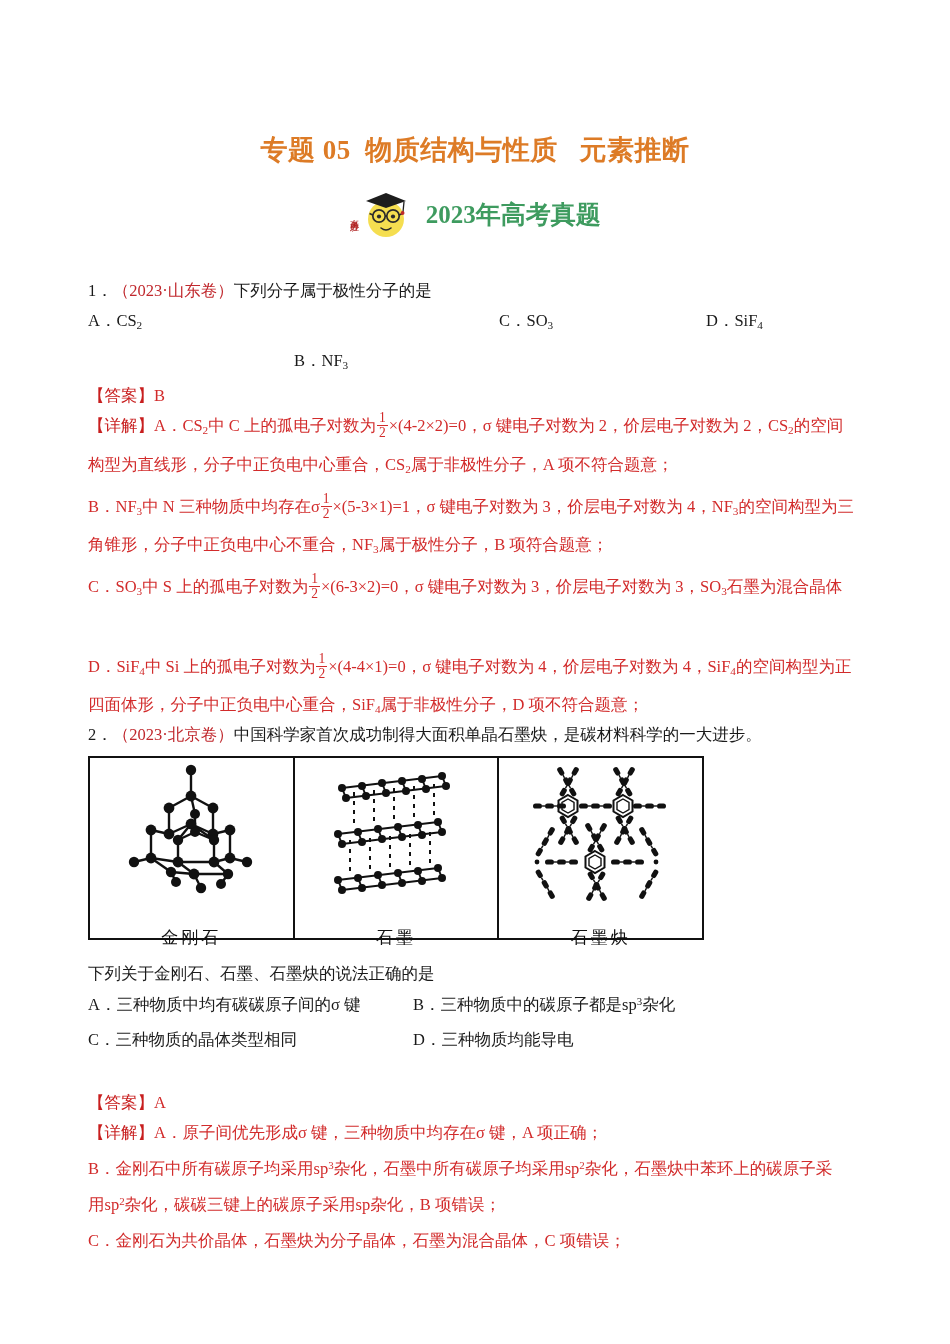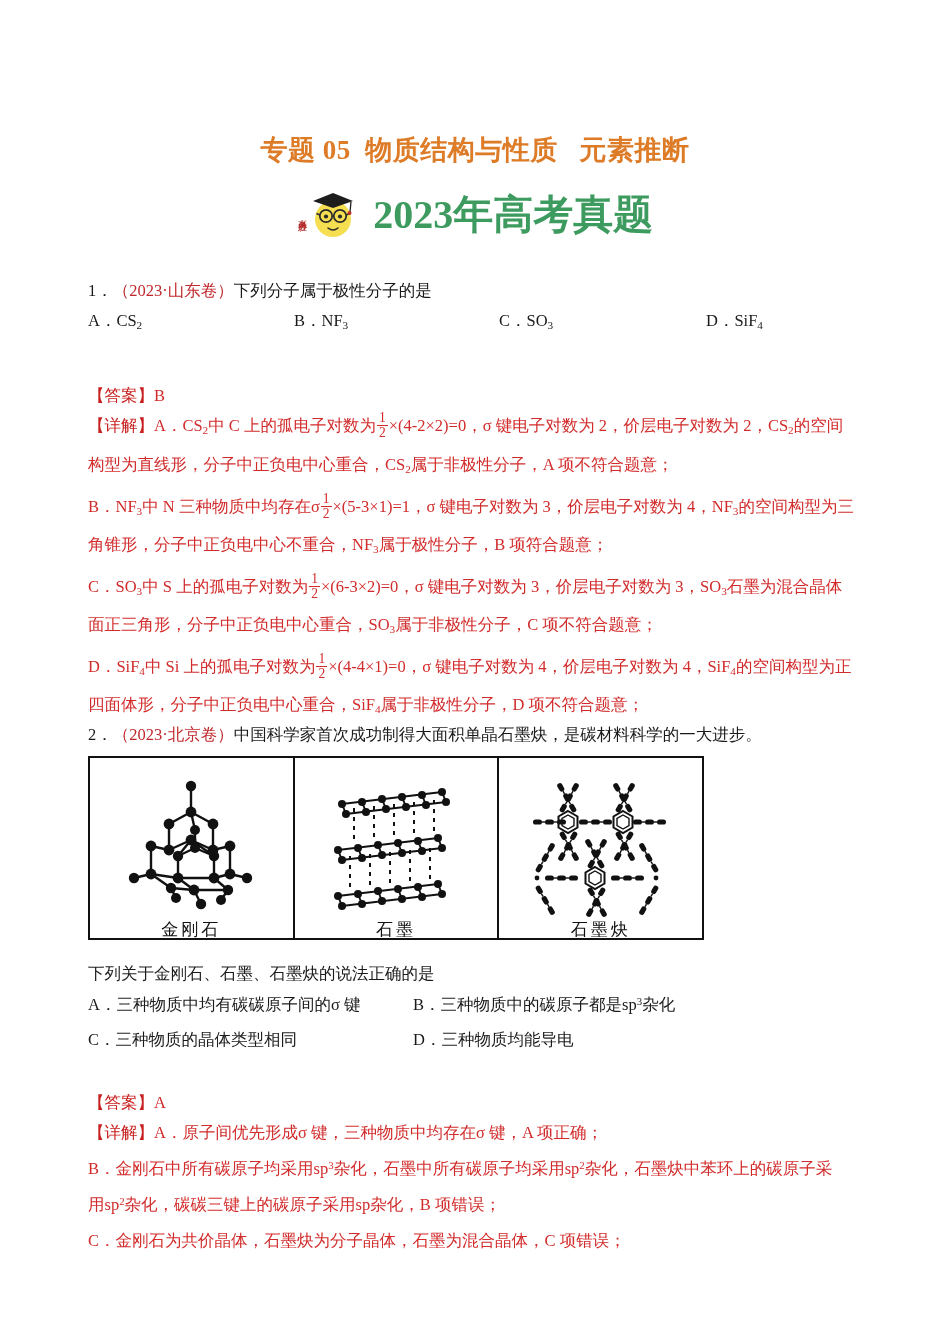--- a/index.html
+++ b/index.html
@@ -62,21 +62,21 @@
     font-family: "Liberation Serif", "DejaVu Serif", serif;
     margin-right: 1px;
     transform: skewY(-2deg);
   }
   .mascot {
     position: relative;
     width: 50px;
     height: 52px;
   }
   .banner-text {
-    font-size: 40px;
+    font-size: 25px;
     font-weight: bold;
     color: #3E9B5F;
     font-family: "Liberation Serif", "DejaVu Serif", serif;
     letter-spacing: 0px;
     margin-left: 15px;
   }
 
   
   .blk {
     position: absolute;
@@ -133,21 +133,22 @@
     background: #fff;
   }
   .fig-cell {
     flex: 1 1 0;
     border-right: 2px solid #111;
     box-sizing: border-box;
     display: flex;
     flex-direction: column;
     align-items: center;
     justify-content: flex-start;
-    padding-top: 20px;
+    padding-top: 4px;
+    gap: 24px;
   }
   .fig-cell:last-child { border-right: none; }
   .fig-art {
     flex: 1 1 auto;
     display: flex;
     align-items: center;
     justify-content: center;
     width: 100%;
   }
   .fig-caption {
@@ -191,21 +192,21 @@
 
   <div class="blk black" style="top:279px;">
     <span class="qline">
       <span>1．</span><span class="src">（2023·山东卷）</span><span>下列分子属于极性分子的是</span>
     </span>
   </div>
 
   <div class="opts black" style="top:310px;">
     <div class="opt-row">
       <div class="opt" style="width:206px;font-family:Liberation Serif, serif;"><span>A．</span><span>CS</span><sub>2</sub></div>
-      <div class="opt" style="width:205px;"><span>B．</span><span>NF</span><sub>3</sub></div>
+      <div class="opt" style="width:205px;margin-top:40px;"><span>B．</span><span>NF</span><sub>3</sub></div>
       <div class="opt" style="width:207px;"><span>C．</span><span>SO</span><sub>3</sub></div>
       <div class="opt"><span>D．</span><span>SiF</span><sub>4</sub></div>
     </div>
   </div>
 
   <div class="blk red" style="top:356px;">
     <span class="redtag">【答案】</span><span>B</span>
   </div>
 
   <div class="blk red" style="top:383px;">
@@ -221,23 +222,20 @@
   </div>
 
   <div class="blk red" style="top:505px;">
     <span>角锥形，分子中正负电中心不重合，NF</span><sub>3</sub><span>属于极性分子，B 项符合题意；</span>
   </div>
 
   <div class="blk red" style="top:544px;">
     <span>C．SO</span><sub>3</sub><span>中 S 上的孤电子对数为</span><span class="frac"><span class="num">1</span><span class="den">2</span></span><span>×(6-3×2)=0，σ 键电子对数为 3，价层电子对数为 3，SO</span><sub>3</sub><span>石墨为混合晶体</span>
   </div>
 
-  <div class="blk red" style="top:585px;">
-    <span>面正三角形，分子中正负电中心重合，SO</span><sub>3</sub><span>属于非极性分子，C 项不符合题意；</span>
-  </div>
 
   <div class="blk red" style="top:624px;">
     <span>D．SiF</span><sub>4</sub><span>中 Si 上的孤电子对数为</span><span class="frac"><span class="num">1</span><span class="den">2</span></span><span>×(4-4×1)=0，σ 键电子对数为 4，价层电子对数为 4，SiF</span><sub>4</sub><span>的空间构型为正</span>
   </div>
 
   <div class="blk red" style="top:665px;">
     <span>四面体形，分子中正负电中心重合，SiF</span><sub>4</sub><span>属于非极性分子，D 项不符合题意；</span>
   </div>
 
 

